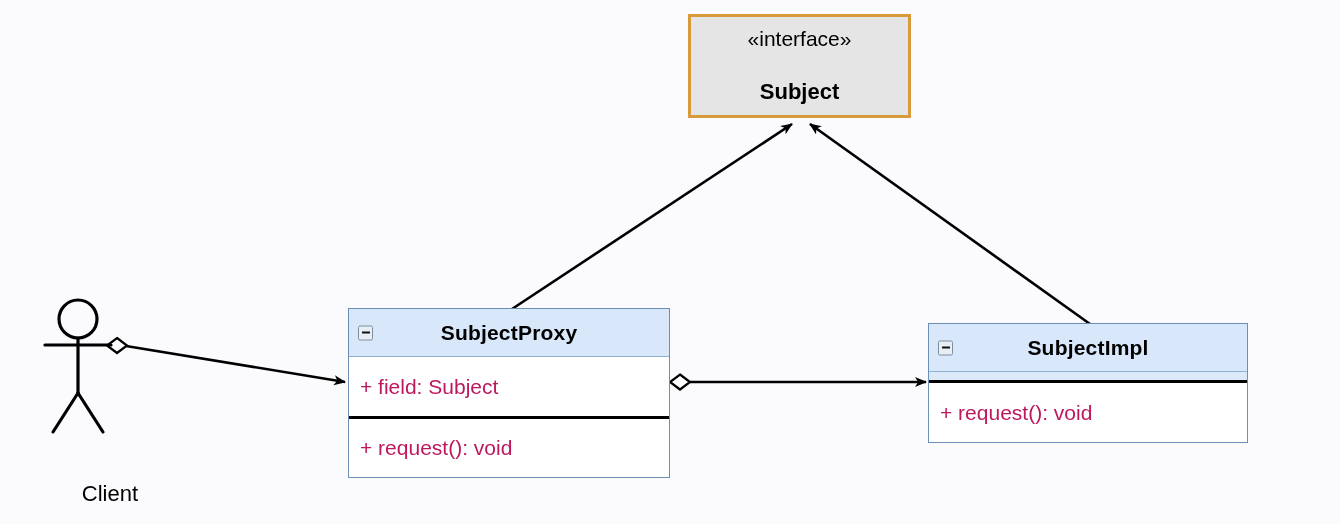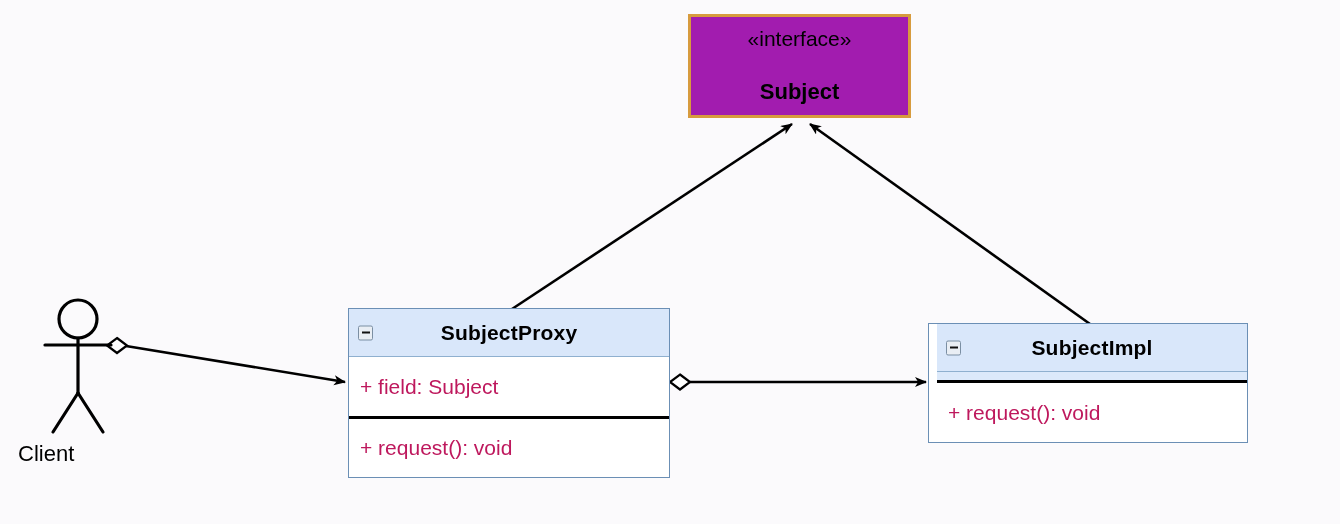--- a/index.html
+++ b/index.html
@@ -90,21 +90,21 @@
   }
   .empty-strip {
     background: #dce9fa;
     box-sizing: border-box;
   }
 
   
   .iface-box {
     position: absolute;
     box-sizing: border-box;
-    background: #a21caf;
+    background: #e5e5e5;
     border: 3px solid #d79b3e;
     display: flex;
     flex-direction: column;
     align-items: center;
     justify-content: center;
   }
   .iface-stereotype {
     font-size: 21px;
     color: #000000;
     line-height: 1.18;
@@ -114,21 +114,22 @@
     font-weight: bold;
     color: #000000;
     line-height: 1.18;
     margin-top: 28px;
   }
   .actor-label {
     position: absolute;
     font-size: 22px;
     color: #000000;
     white-space: nowrap;
-    text-align: left;
+    text-align: right;
+    margin-top: 40px;
   }
 </style>
 </head>
 <body>
 
 <div id="canvas">
 
   <svg class="edge-layer" viewBox="0 0 1340 524" width="1340" height="524" xmlns="http://www.w3.org/2000/svg">
     <defs>
       <marker id="solidArrow" markerWidth="14" markerHeight="14" refX="11" refY="5" orient="auto" markerUnits="userSpaceOnUse">
@@ -175,21 +176,21 @@
     </div>
     <div class="uml-compartment" style="height:59px;">
       <span>+ field: Subject</span>
     </div>
     <div class="sep-thick"></div>
     <div class="uml-compartment" style="flex:1 1 auto;">
       <span>+ request(): void</span>
     </div>
   </div>
 
-  <div class="uml-box" style="left:928px; top:323px; width:320px; height:120px;padding-left:8px;">
+  <div class="uml-box" style="left:928px; top:323px; width:320px; height:120px;">
     <div class="uml-header" style="height:48px;">
       <span class="collapse-icon"></span>
       <span class="uml-title">SubjectImpl</span>
     </div>
     <div class="empty-strip" style="height:8px;"></div>
     <div class="sep-thick"></div>
     <div class="uml-compartment" style="flex:1 1 auto;">
       <span>+ request(): void</span>
     </div>
   </div>

